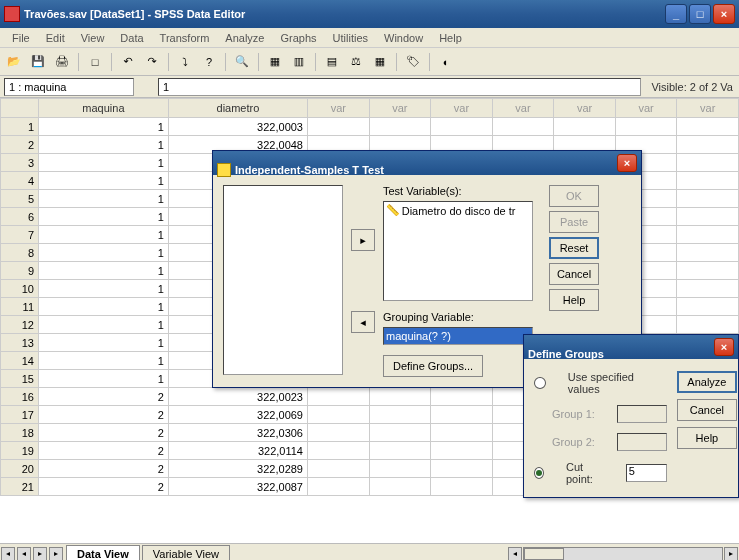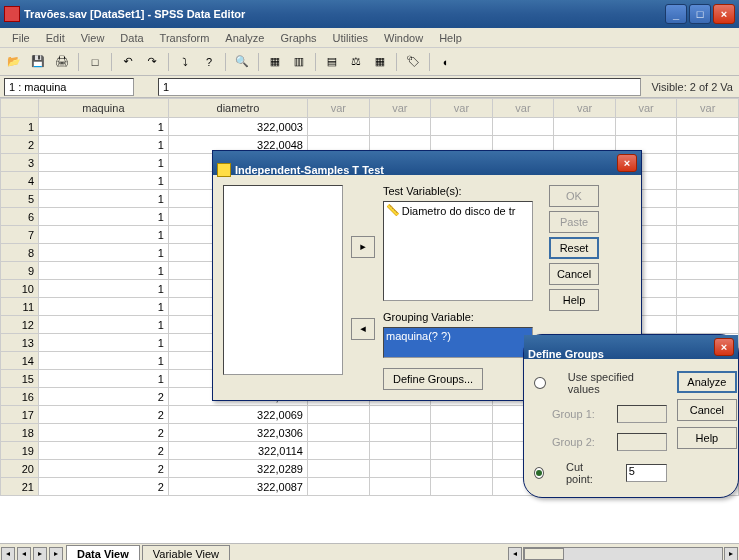--- a/index.html
+++ b/index.html
@@ -52,21 +52,21 @@
 .dialog .dlg-title .t { flex: 1; display: flex; align-items: center; gap: 4px; margin-top: 14px; }
 .dialog .dlg-title .dlg-icon { width: 14px; height: 14px; background: #fd4; border: 1px solid #a80; }
 .dialog .dlg-close { width: 20px; height: 18px; background: linear-gradient(to bottom, #e47464, #d43414); border: 1px solid #a02000; border-radius: 3px; display: flex; align-items: center; justify-content: center; color: white; font-weight: bold; cursor: pointer; }
 .dialog .dlg-body { padding: 10px; display: flex; gap: 8px; }
 .dlg-list { width: 120px; height: 190px; background: white; border: 1px inset #999; }
 .dlg-mid { display: flex; flex-direction: column; justify-content: center; gap: 60px; }
 .dlg-arrow { width: 24px; height: 22px; border: 1px solid #888; background: #ece9d8; display: flex; align-items: center; justify-content: center; cursor: pointer; }
 .dlg-right { display: flex; flex-direction: column; gap: 4px; }
 .dlg-field { background: white; border: 1px inset #999; padding: 2px; }
 .dlg-field.tall { height: 100px; width: 150px; }
-.dlg-field.sel { height: 31px; width: 150px; background: #316ac5; color: white; }
+.dlg-field.sel { height: 18px; width: 150px; background: #316ac5; color: white; }
 .dlg-btns { display: flex; flex-direction: column; gap: 4px; margin-left: 8px; }
 .dlg-btn { width: 50px; height: 22px; border: 1px solid #888; background: #ece9d8; cursor: pointer; display: flex; align-items: center; justify-content: center; }
 .dlg-btn.disabled { color: #999; }
 .dlg-btn.default { border: 2px solid #3a6ea5; }
 .dlg-btn.wide { width: 100px; }
 
 
 .dg-body { padding: 12px 10px; display: flex; gap: 10px; }
 .dg-opts { display: flex; flex-direction: column; gap: 10px; }
 .dg-row { display: flex; align-items: center; gap: 22px; }
@@ -455,21 +455,21 @@
     <div class="dlg-btns">
       <div class="dlg-btn disabled">OK</div>
       <div class="dlg-btn disabled">Paste</div>
       <div class="dlg-btn default">Reset</div>
       <div class="dlg-btn">Cancel</div>
       <div class="dlg-btn">Help</div>
     </div>
   </div>
 </div>
 
-<div class="dialog" style="left:523px; top:334px; width:216px;border-radius:19px;">
+<div class="dialog" style="left:523px; top:334px; width:216px;">
   <div class="dlg-title">
     <div class="t">
         <span>Define Groups</span>
       </div>
     <div class="dlg-close">×</div>
   </div>
   <div class="dg-body">
     <div class="dg-opts">
       <div class="dg-row">
         <div class="radio"></div>

